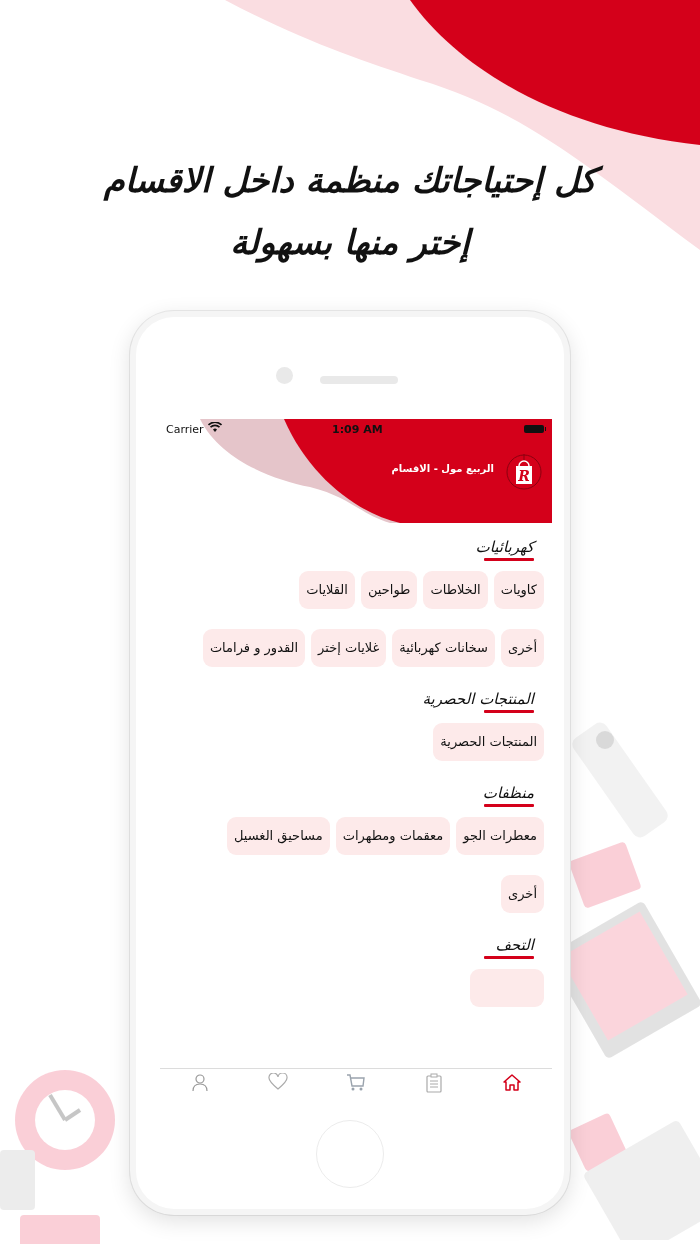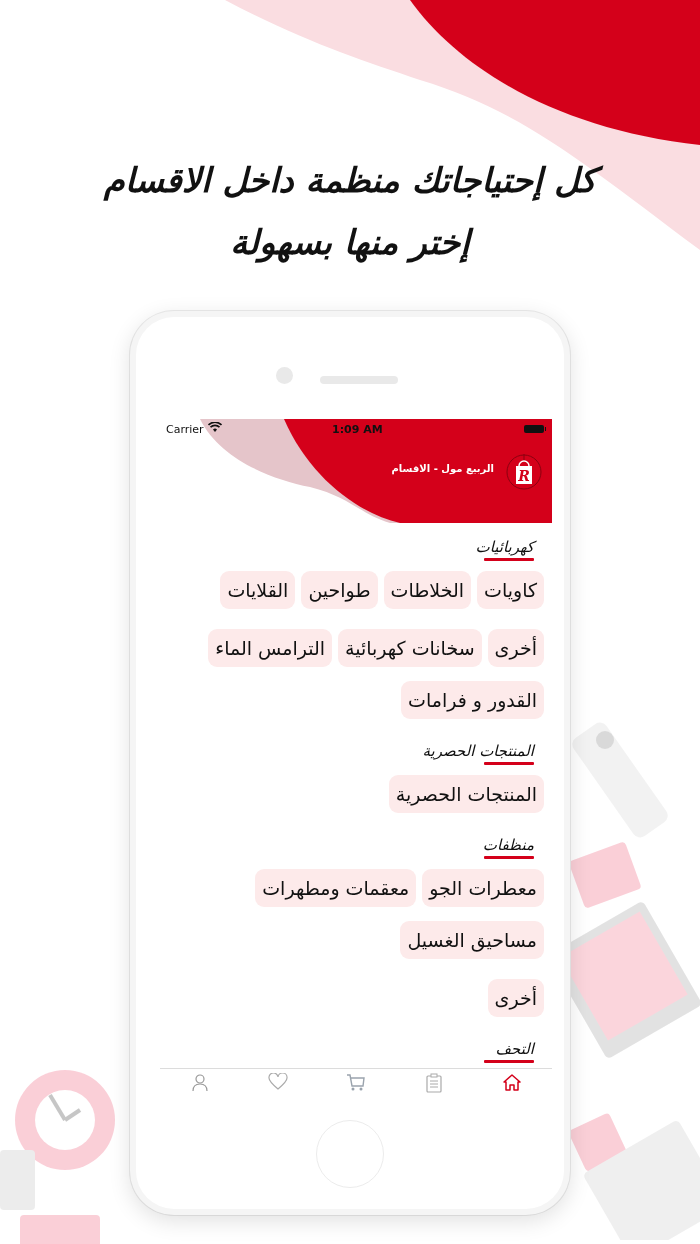--- a/index.html
+++ b/index.html
@@ -53,21 +53,21 @@
   .section-title {
     display: inline-block; font-size: 15px; color: #111; padding-bottom: 5px; margin-right: 10px;
     position: relative;
     font-style: italic;
   }
   .section-title::after {
     content: ""; position: absolute; right: 0; bottom: 0; width: 50px; height: 3px; background: #d4001a; border-radius: 1px;
   }
   .chips { display: flex; flex-wrap: wrap; gap: 6px 6px; margin-top: 10px; padding-right: 0; }
   .chip {
-    background: #fdeaea; color: #111; border-radius: 9px; font-size: 19px;
+    background: #fdeaea; color: #111; border-radius: 9px; font-size: 13px;
     height: 38px; line-height: 38px; padding: 0 7px; white-space: nowrap; cursor: pointer;
     margin-bottom: 8px;
   }
 
   .tabbar { position: absolute; left: 0; top: 649px; width: 392px; height: 40px; border-top: 1px solid #dcdcdc; background: #fff; }
   .tab { position: absolute; top: 4px; width: 40px; height: 24px; display: flex; justify-content: center; }
 </style>
 </head>
 <body>
 
@@ -133,21 +133,21 @@
         <div class="section">
           <div class="section-title">كهربائيات</div>
           <div class="chips">
             <div class="chip">كاويات</div>
             <div class="chip">الخلاطات</div>
             <div class="chip">طواحين</div>
             <div class="chip">القلايات</div>
             <div style="flex-basis:100%;height:0"></div>
             <div class="chip">أخرى</div>
             <div class="chip">سخانات كهربائية</div>
-            <div class="chip">الترامس الماء</div>
+            <div class="chip">غلايات إختر</div>
             <div class="chip">القدور و فرامات</div>
           </div>
         </div>
 
         <div class="section">
           <div class="section-title">المنتجات الحصرية</div>
           <div class="chips">
             <div class="chip">المنتجات الحصرية</div>
           </div>
         </div>

